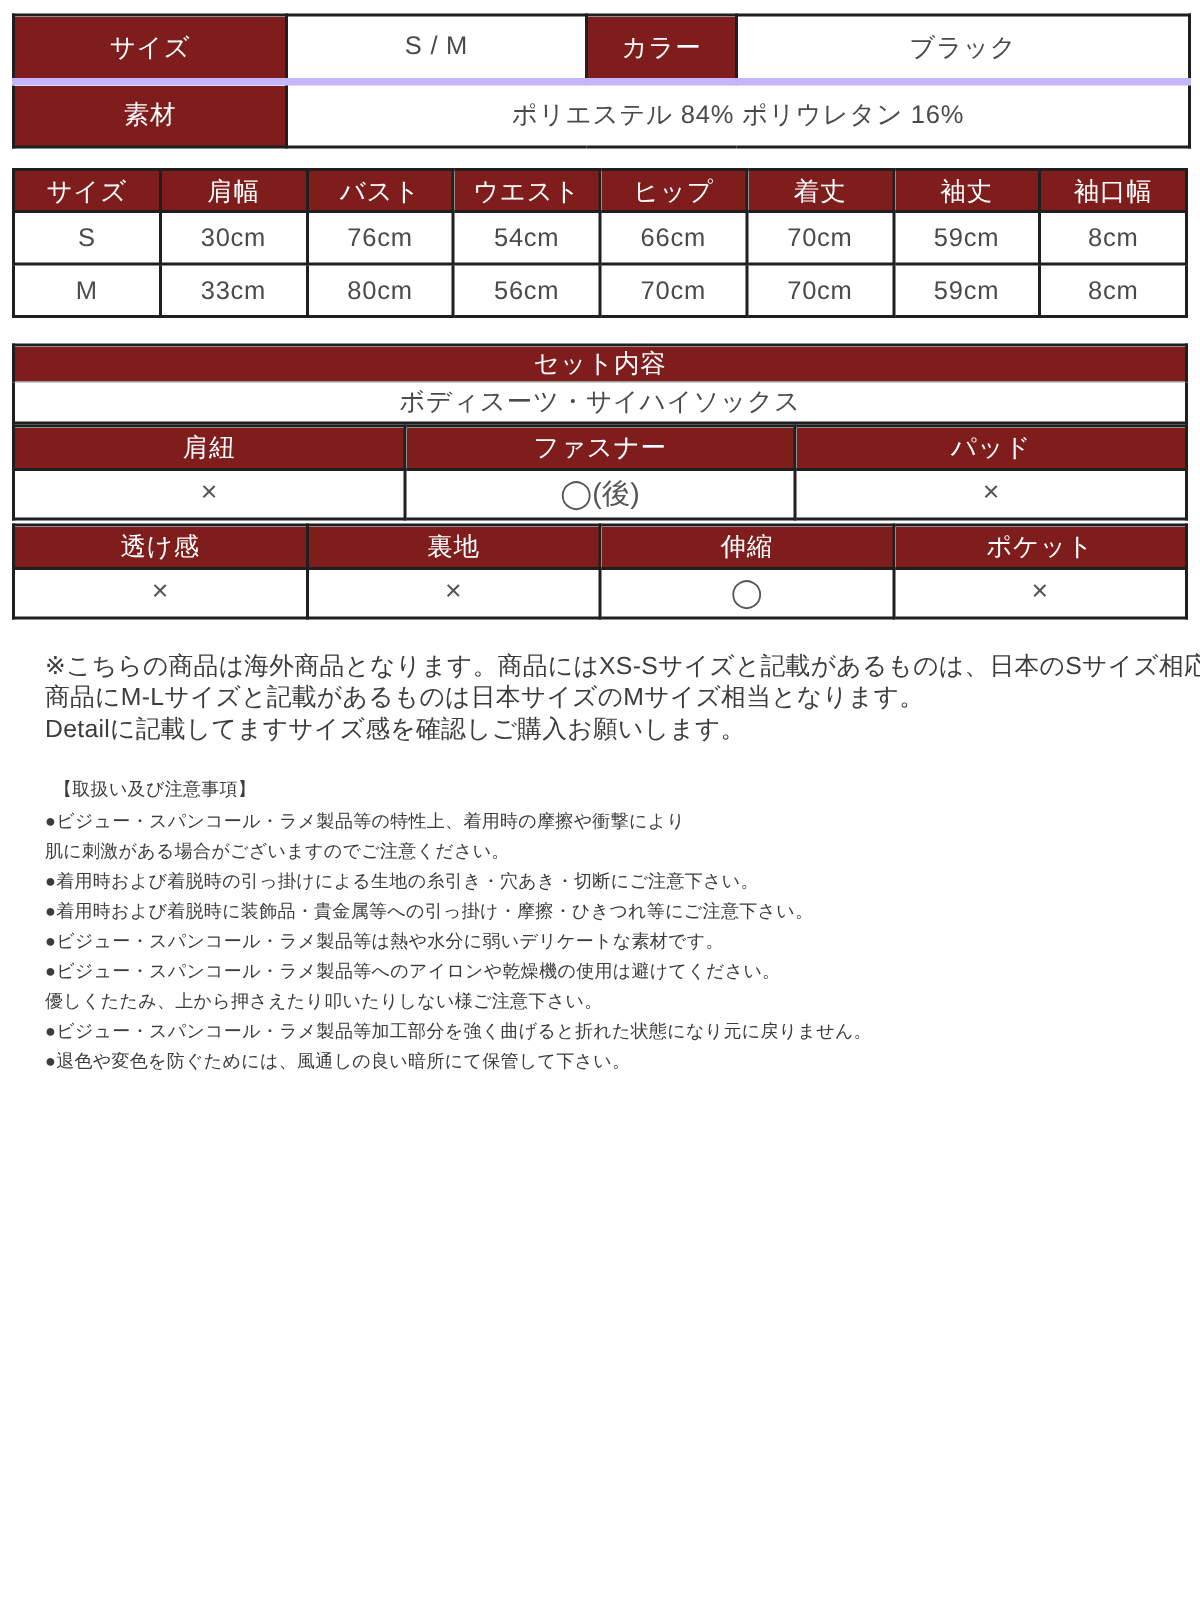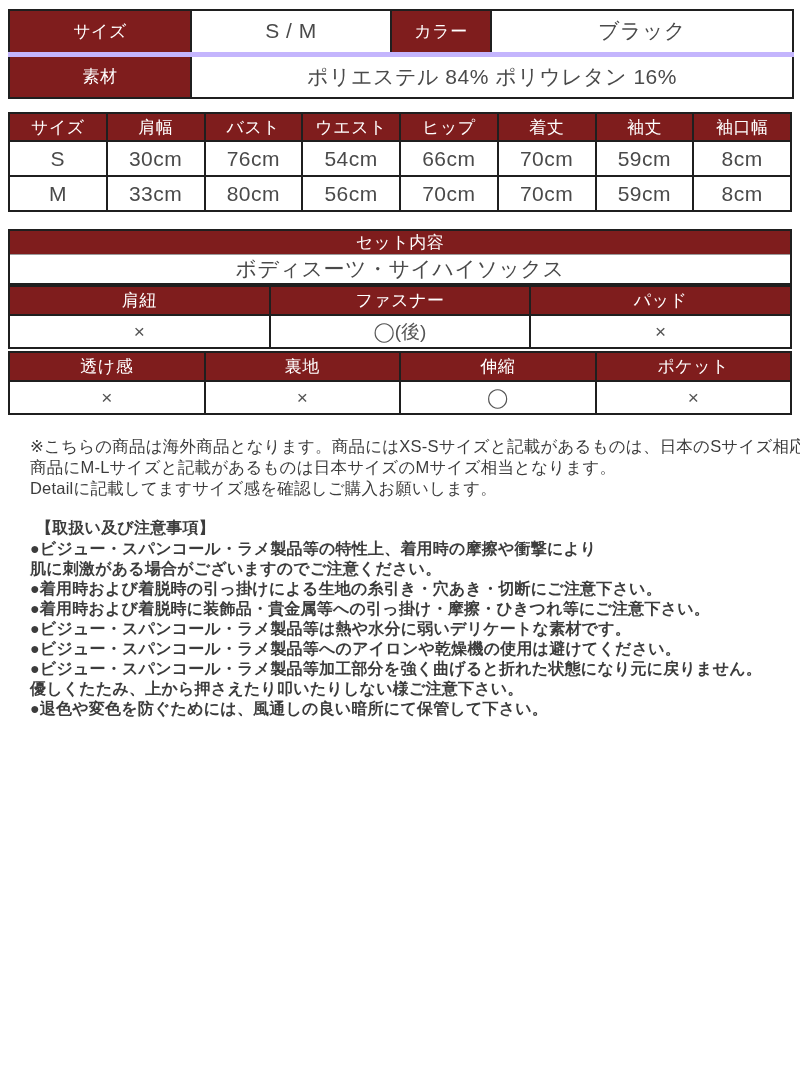--- a/index.html
+++ b/index.html
@@ -15,21 +15,21 @@
   table {
     border-collapse: collapse;
     table-layout: fixed;
     width: 784px;
     margin-left: 8px;
   }
   td {
     border: 2px solid #1f1f1f;
     text-align: center;
     vertical-align: middle;
-    font-size: 21px;
+    font-size: 17px;
     color: #4a4a4a;
     letter-spacing: 0.5px;
     overflow: hidden;
     white-space: nowrap;
   }
   td.dark {
     background: #7f1d1d;
     color: #ffffff;
     font-size: 17px;
   }
@@ -62,25 +62,24 @@
   .size-note {
     margin: 21px 8px 0 30px;
     font-size: 16.5px;
     line-height: 21px;
     color: #3c3c3c;
     letter-spacing: 0.2px;
   }
   .size-note div, .care-notes div { white-space: nowrap; }
   .care-notes {
     margin: 19px 24px 0 30px;
-    font-size: 16px;
+    font-size: 12px;
     line-height: 20px;
     color: #3c3c3c;
     letter-spacing: 0.2px;
-    font-weight: bold;
   }
   .care-notes .title { margin-left: 6px; margin-bottom: 1px; }
 </style>
 </head>
 <body>
 
 <div class="page">
 
   <table class="spec-table">
     <colgroup>
@@ -188,18 +187,18 @@
   </div>
 
   <div class="care-notes">
     <div class="title">【取扱い及び注意事項】</div>
     <div>●ビジュー・スパンコール・ラメ製品等の特性上、着用時の摩擦や衝撃により</div>
     <div>肌に刺激がある場合がございますのでご注意ください。</div>
     <div>●着用時および着脱時の引っ掛けによる生地の糸引き・穴あき・切断にご注意下さい。</div>
     <div>●着用時および着脱時に装飾品・貴金属等への引っ掛け・摩擦・ひきつれ等にご注意下さい。</div>
     <div>●ビジュー・スパンコール・ラメ製品等は熱や水分に弱いデリケートな素材です。</div>
     <div>●ビジュー・スパンコール・ラメ製品等へのアイロンや乾燥機の使用は避けてください。</div>
+    <div>優しくたたみ、上から押さえたり叩いたりしない様ご注意下さい。</div>
     <div>●ビジュー・スパンコール・ラメ製品等加工部分を強く曲げると折れた状態になり元に戻りません。</div>
-    <div>優しくたたみ、上から押さえたり叩いたりしない様ご注意下さい。</div>
     <div>●退色や変色を防ぐためには、風通しの良い暗所にて保管して下さい。</div>
   </div>
 
 </div>
 
 </body></html>

